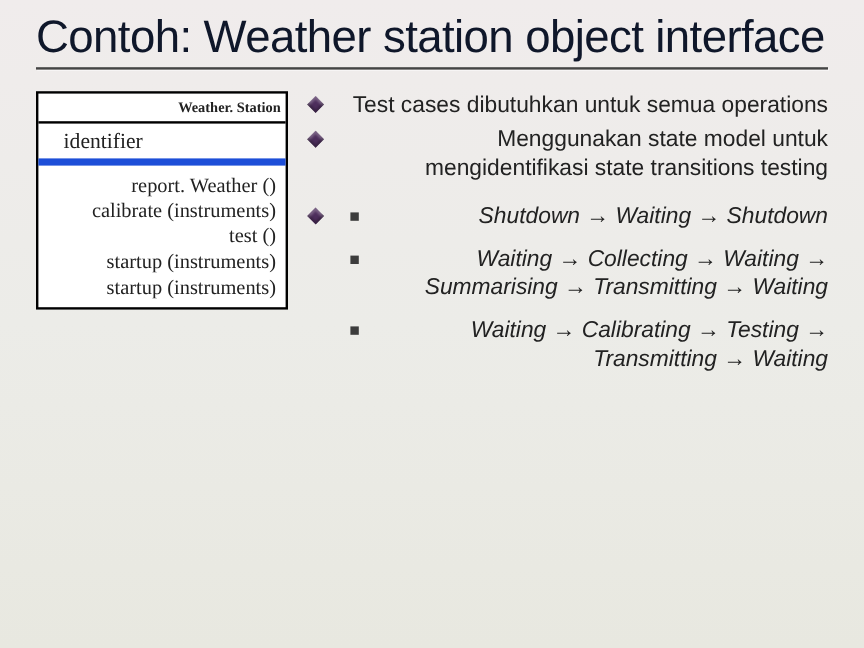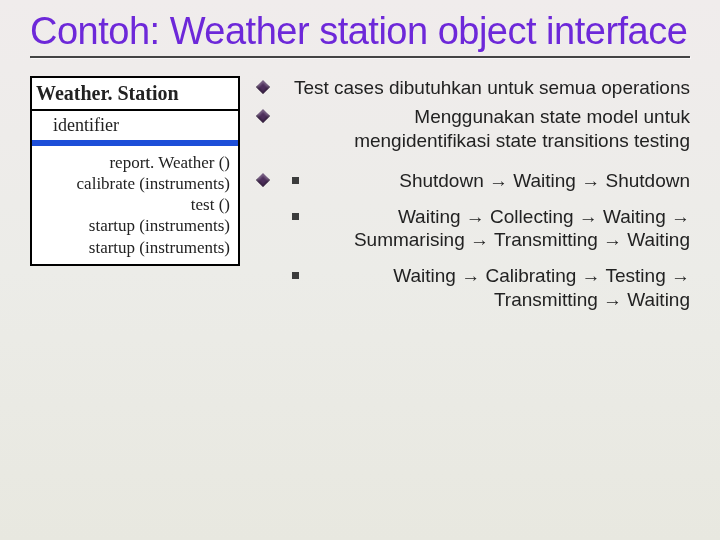--- a/index.html
+++ b/index.html
@@ -12,21 +12,21 @@
     overflow: hidden;
   }
   .slide {
     padding: 10px 30px 20px 30px;
   }
   .title {
     font-family: Verdana, Geneva, sans-serif;
     font-size: 38px;
     line-height: 1.15;
     font-weight: 400;
-    color: #6d28d9;
+    color: #0f172a;
     margin: 0 0 2px 0;
     letter-spacing: -0.5px;
   }
   .rule {
     border: none;
     border-top: 2px solid #444;
     margin: 2px 0 18px 0;
     box-shadow: 1px 1px 0 rgba(255,255,255,0.6);
   }
   .content {
@@ -35,24 +35,24 @@
     align-items: flex-start;
   }
   .uml {
     flex: 0 0 210px;
     border: 2px solid #000;
     background: #fff;
     font-family: "Times New Roman", Times, serif;
   }
   .uml .uml-head {
     border-bottom: 2px solid #000;
-    text-align: left;
+    text-align: right;
     font-weight: bold;
     padding: 4px 4px;
-    font-size: 20px;
+    font-size: 12px;
   }
   .uml .uml-attr {
     border-bottom: 6px solid #1d4ed8;
     padding: 4px 21px;
     font-size: 18px;
   }
   .uml .uml-ops {
     padding: 6px 8px;
     font-size: 17px;
     line-height: 1.25;
@@ -77,20 +77,21 @@
     left: 0;
     top: 6px;
     width: 10px;
     height: 10px;
     background: #4d2e5c;
     transform: rotate(45deg);
     box-shadow: inset -2px -2px 2px rgba(0,0,0,0.25), inset 2px 2px 2px rgba(255,255,255,0.25);
   }
   .bullets ul.sub {
     margin-top: 16px;
+    font-style: italic;
   }
   .bullets ul.sub > li {
     position: relative;
     padding-left: 22px;
     margin: 6px 0 12px 10px;
   }
   .bullets ul.sub > li::before {
     content: "";
     position: absolute;
     left: 0;

